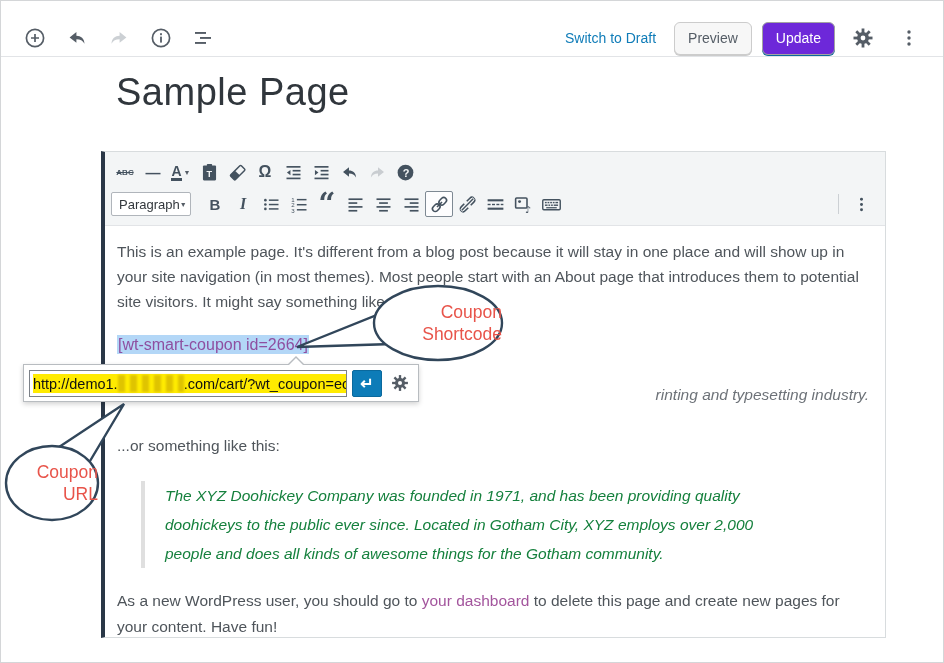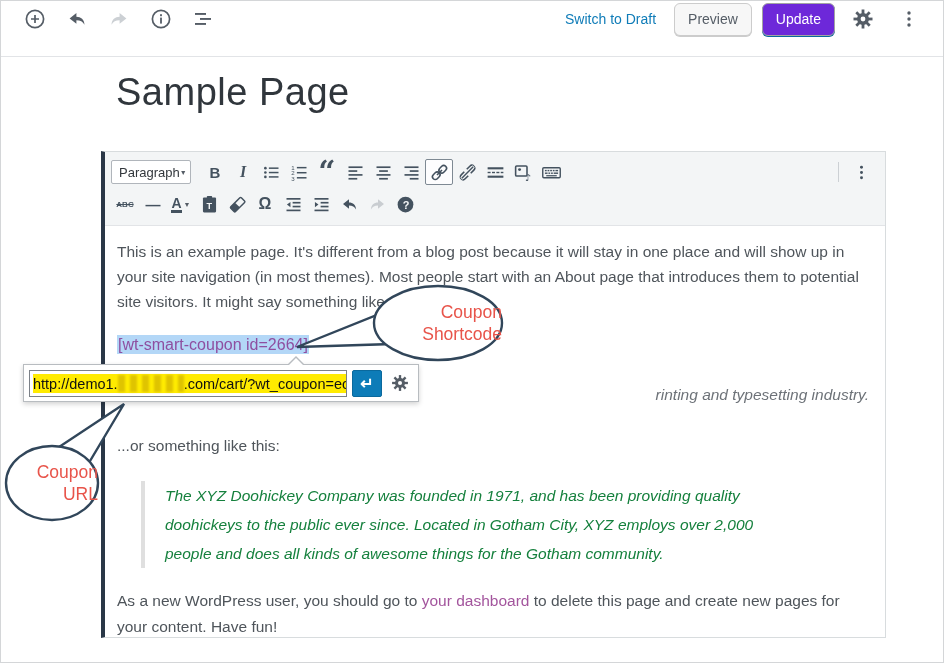--- a/index.html
+++ b/index.html
@@ -3,21 +3,21 @@
 <meta charset="utf-8">
 <style>
   * { margin:0; padding:0; box-sizing:border-box; }
   html,body { background:#fff; }
   body { font-family:"Liberation Sans", sans-serif; }
   .page { position:relative; width:944px; height:663px; background:#fff;
           border:1px solid #d4d6d8; overflow:hidden; }
 
   
   .topbar { position:absolute; left:0; top:0; width:100%; height:56px; background:#fff;
-            border-bottom:1px solid #e2e4e7; display:flex; align-items:flex-start; padding:0 16px; }
+            border-bottom:1px solid #e2e4e7; display:flex; align-items:flex-end; padding:0 16px; }
   .tb-left { display:flex; align-items:center; gap:6px; }
   .tb-right { margin-left:auto; display:flex; align-items:center; gap:10px; }
   .ibtn { width:36px; height:36px; border:none; background:transparent; display:flex;
           align-items:center; justify-content:center; color:#555d66; cursor:pointer; }
   .ibtn svg { width:24px; height:24px; }
   .ibtn.dis { color:#ccd0d4; }
   .link-draft { color:#0f7cb8; font-size:14px; text-decoration:none; margin-right:8px; }
   .btn { font-size:14px; height:33px; border-radius:6px; cursor:pointer; padding:0 13px;
          font-family:"Liberation Sans",sans-serif; }
   .btn-preview { background:#f7f7f7; color:#555d66; border:1px solid #ccc;
@@ -301,20 +301,64 @@
         </button>
     </div>
   </header>
 
   <main class="canvas">
     <h1 class="page-title">Sample Page</h1>
 
     <section class="block">
       <div class="btoolbar">
         <div class="trow">
+          <button class="tbtn g-abc">ABC</button>
+          <button class="tbtn g-hr">—</button>
+          <button class="tbtn">
+              <span class="g-a">A</span>
+              <span class="caret-sm">▼</span>
+            </button>
+          <button class="tbtn">
+              <svg>
+                <use href="#sym-clipboard-t"></use>
+              </svg>
+            </button>
+          <button class="tbtn">
+              <svg>
+                <use href="#sym-eraser"></use>
+              </svg>
+            </button>
+          <button class="tbtn g-o">Ω</button>
+          <button class="tbtn">
+              <svg>
+                <use href="#sym-outdent"></use>
+              </svg>
+            </button>
+          <button class="tbtn">
+              <svg>
+                <use href="#sym-indent"></use>
+              </svg>
+            </button>
+          <button class="tbtn">
+              <svg>
+                <use href="#sym-undo"></use>
+              </svg>
+            </button>
+          <button class="tbtn dis" style="color:#c9cdd1">
+              <svg>
+                <use href="#sym-redo"></use>
+              </svg>
+            </button>
+          <button class="tbtn">
+              <svg>
+                <use href="#sym-help"></use>
+              </svg>
+            </button>
+        </div>
+        <div class="trow">
           <div class="pselect">
             <span>Paragraph</span>
             <span class="caret">▼</span>
           </div>
           <button class="tbtn g-b">B</button>
           <button class="tbtn g-i">I</button>
           <button class="tbtn">
               <svg>
                 <use href="#sym-ul"></use>
               </svg>
@@ -362,64 +406,20 @@
             </button>
           <button class="tbtn">
               <svg>
                 <use href="#sym-keyboard"></use>
               </svg>
             </button>
           <span class="tsep"></span>
           <button class="tbtn tkebab">
               <svg>
                 <use href="#sym-kebab"></use>
-              </svg>
-            </button>
-        </div>
-        <div class="trow">
-          <button class="tbtn g-abc">ABC</button>
-          <button class="tbtn g-hr">—</button>
-          <button class="tbtn">
-              <span class="g-a">A</span>
-              <span class="caret-sm">▼</span>
-            </button>
-          <button class="tbtn">
-              <svg>
-                <use href="#sym-clipboard-t"></use>
-              </svg>
-            </button>
-          <button class="tbtn">
-              <svg>
-                <use href="#sym-eraser"></use>
-              </svg>
-            </button>
-          <button class="tbtn g-o">Ω</button>
-          <button class="tbtn">
-              <svg>
-                <use href="#sym-outdent"></use>
-              </svg>
-            </button>
-          <button class="tbtn">
-              <svg>
-                <use href="#sym-indent"></use>
-              </svg>
-            </button>
-          <button class="tbtn">
-              <svg>
-                <use href="#sym-undo"></use>
-              </svg>
-            </button>
-          <button class="tbtn dis" style="color:#c9cdd1">
-              <svg>
-                <use href="#sym-redo"></use>
-              </svg>
-            </button>
-          <button class="tbtn">
-              <svg>
-                <use href="#sym-help"></use>
               </svg>
             </button>
         </div>
       </div>
 
       <div class="bcontent">
         <p>This is an example page. It's different from a blog post because it will stay in one place and will show up in your site navigation (in most themes). Most people start with an About page that introduces them to potential site visitors. It might say something like this:</p>
         <p class="p-short"><span class="shortcode">[wt-smart-coupon id=2664]</span></p>
         <p class="p-italic">rinting and typesetting industry.</p>
         <p class="p-or">...or something like this:</p>

